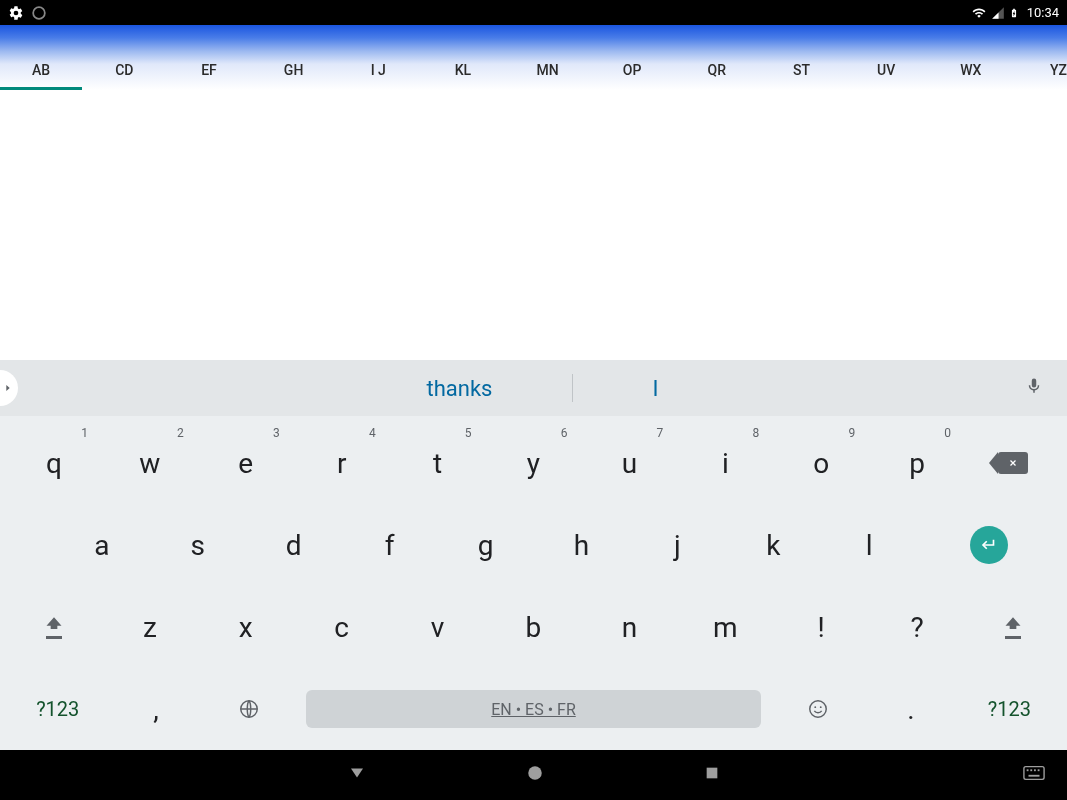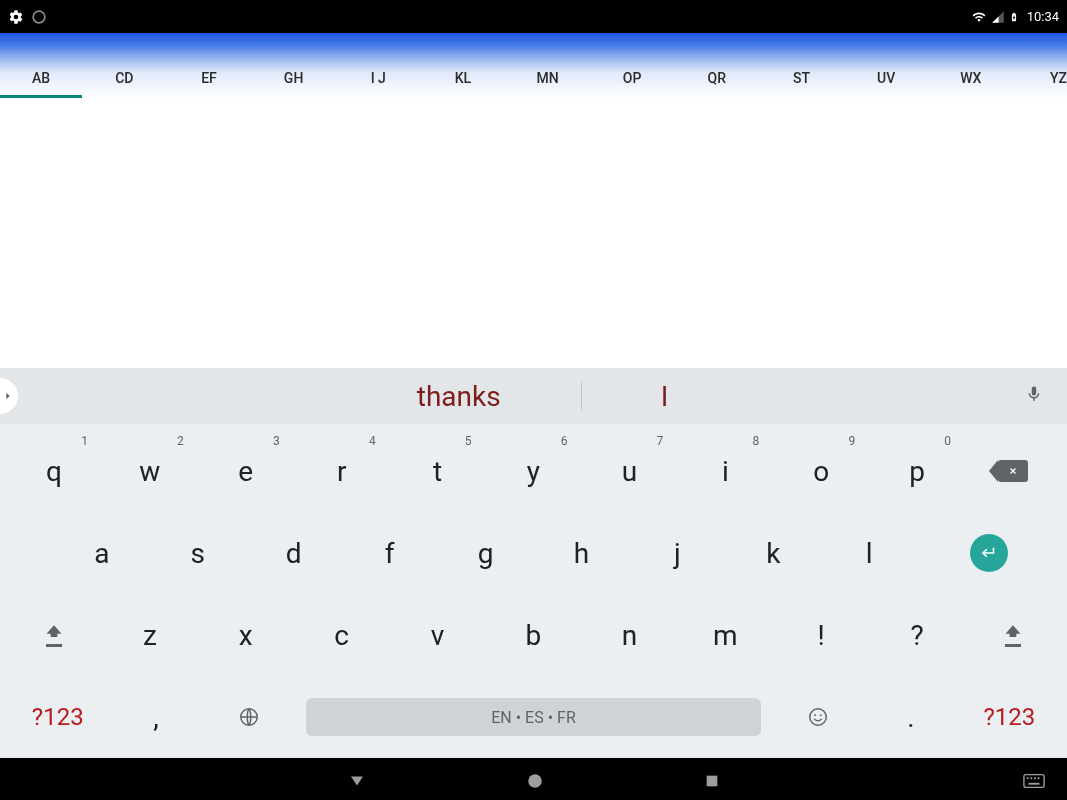--- a/index.html
+++ b/index.html
@@ -1,58 +1,58 @@
 <!DOCTYPE html>
 <html><head>
 <meta charset="utf-8">
 <style>
   * { box-sizing: border-box; margin: 0; padding: 0; }
   html, body { width: 1067px; height: 800px; overflow: hidden; font-family: Roboto, Arial, sans-serif; background: #000; }
   
   
-  .status-bar { height: 33px; background: #000; color: #fff; display: flex; align-items: center; padding: 0 8px; font-size: 13px; }
+  .status-bar { height: 25px; background: #000; color: #fff; display: flex; align-items: center; padding: 0 8px; font-size: 13px; }
   .status-left { display: flex; align-items: center; gap: 8px; }
   .status-right { margin-left: auto; display: flex; align-items: center; gap: 4px; }
   .status-bar svg { display: block; }
   
   
   .tab-strip { height: 65px; background: linear-gradient(to bottom, #1a55e0 0%, #4a7de8 20%, #9bb8f0 40%, #e0e8fa 60%, #ffffff 100%); display: flex; align-items: flex-end; }
   .tab-inner { width: 100%; display: flex; }
   .tab { flex: 1; text-align: center; padding: 10px 0 12px; font-size: 14px; font-weight: 500; color: #2b2b2b; position: relative; cursor: pointer; }
   .tab.first { flex: 0 0 82px; }
   .tab.last { flex: 0 0 54px; text-align: right; }
   .tab.active::after { content: ""; position: absolute; left: 0; right: 0; bottom: 0; height: 3px; background: #00897b; }
   
   
   .content { background: #fff; height: 270px; }
   
   
   .kbd { background: #eceff1; height: 390px; display: flex; flex-direction: column; }
   .suggest-row { height: 56px; background: #e3e6e8; display: flex; align-items: center; position: relative; }
   .expand-handle { width: 20px; height: 36px; background: #fff; border-radius: 0 18px 18px 0; display: flex; align-items: center; justify-content: center; margin-left: -2px; }
   .suggestions { flex: 1; display: flex; justify-content: center; align-items: center; gap: 0; }
-  .sug { padding: 0 80px; font-size: 28px; color: #7f1d1d; position: relative; cursor: pointer; }
+  .sug { padding: 0 80px; font-size: 22px; color: #0369a1; position: relative; cursor: pointer; }
   .sug + .sug::before { content: ""; position: absolute; left: 0; top: 50%; transform: translateY(-50%); width: 1px; height: 28px; background: #c0c4c7; }
   .mic { position: absolute; right: 24px; top: 50%; transform: translateY(-50%); }
   
   .key-rows { flex: 1; padding: 6px 6px 0 6px; display: flex; flex-direction: column; }
   .krow { flex: 1; display: flex; gap: 0; align-items: stretch; }
   .key { flex: 1; display: flex; align-items: center; justify-content: center; font-size: 28px; color: #202124; position: relative; cursor: pointer; border-radius: 6px; }
   .key .hint { position: absolute; top: 4px; right: 14px; font-size: 12px; color: #5f6368; }
   .key.shift, .key.bksp, .key.enter { flex: 1; }
   .bksp-box { background: #5f6368; color: #fff; width: 30px; height: 22px; border-radius: 3px 3px 3px 3px; display: flex; align-items: center; justify-content: center; position: relative; }
   .bksp-box::before { content: ""; position: absolute; left: -9px; top: 0; width: 0; height: 0; border-top: 11px solid transparent; border-bottom: 11px solid transparent; border-right: 9px solid #5f6368; }
   .enter-circ { width: 38px; height: 38px; border-radius: 50%; background: #26a69a; display: flex; align-items: center; justify-content: center; }
   .shift-ico { display: flex; flex-direction: column; align-items: center; }
   
   .space-row { display: flex; align-items: center; height: 68px; gap: 0; }
   .space-row .key { height: 100%; }
   .space-key { flex: 4.6 !important; }
-  .space-bar { background: #cfd3d6; width: 100%; height: 38px; margin: 0 10px; border-radius: 6px; display: flex; align-items: center; justify-content: center; font-size: 16px; color: #5f6368; }
-  .sym-key { flex: 1 !important; font-size: 24px; color: #b91c1c; }
+  .space-bar { background: #cfd3d6; width: 100%; height: 38px; margin: 0 10px; border-radius: 6px; display: flex; align-items: center; justify-content: center; font-size: 16px; color: #5f6368; text-decoration: underline; }
+  .sym-key { flex: 1 !important; font-size: 20px; color: #14532d; }
   
   
   .nav-bar { height: 50px; background: #000; display: flex; align-items: center; justify-content: center; gap: 160px; position: relative; }
   .nav-bar .ime { position: absolute; right: 22px; }
 </style>
 </head>
 <body>
 
 <div class="status-bar">
   <div class="status-left">

